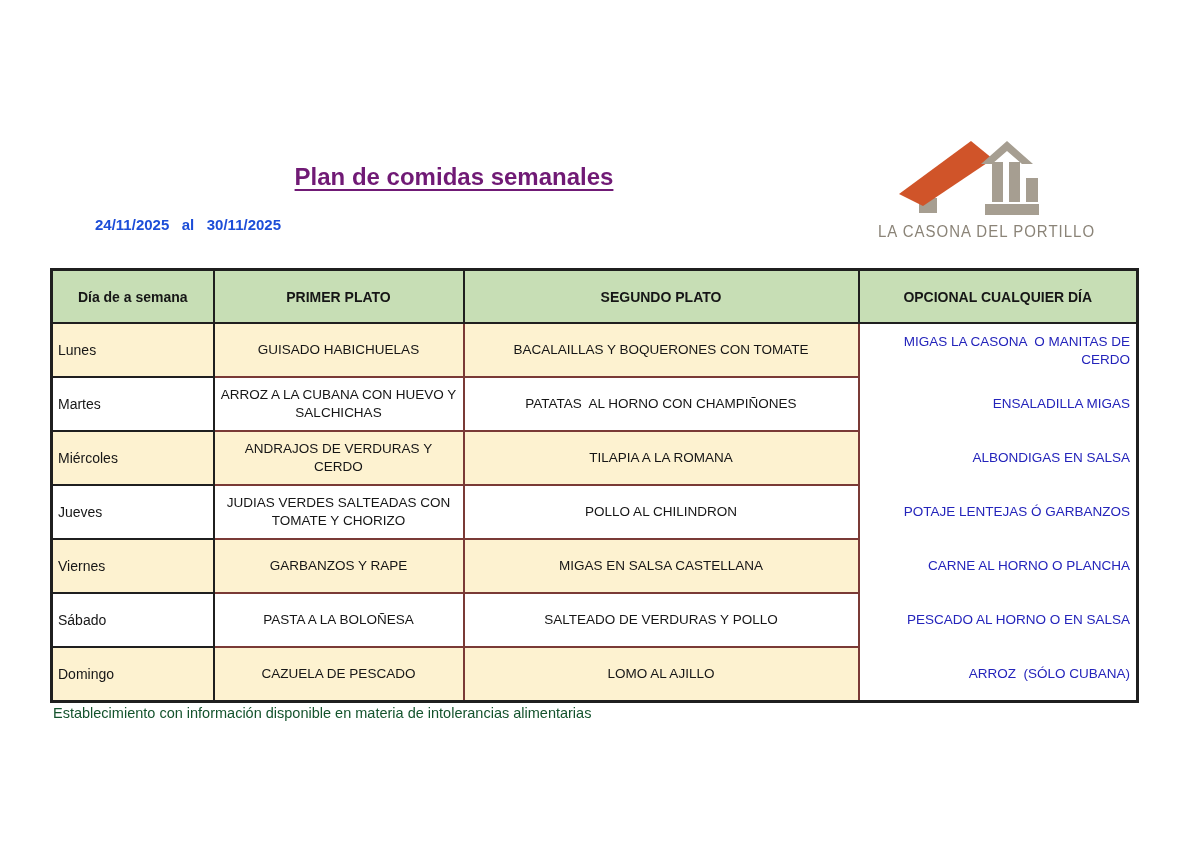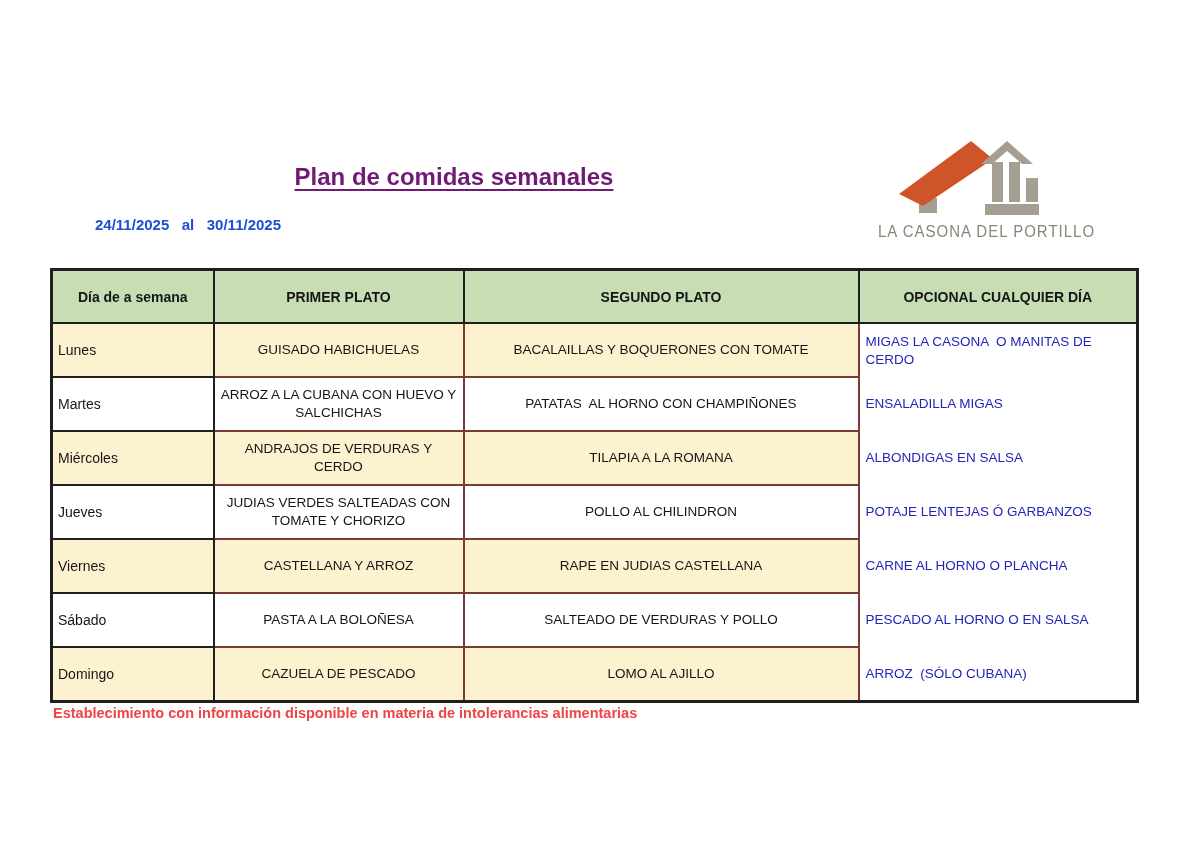--- a/index.html
+++ b/index.html
@@ -49,28 +49,28 @@
   .menu td.day{
     border:2px solid var(--border-dark);
     font-weight:normal; font-size:14px; text-align:left; padding-left:5px;
   }
   .menu td.dish{
     border:2px solid var(--border-maroon);
     text-align:center; white-space:pre-wrap;
   }
   .menu td.opc{
     border:none; border-left:2px solid var(--border-maroon);
-    color:var(--opc-text); text-align:left; background:#ffffff; white-space:pre-wrap;
+    color:var(--opc-text); text-align:right; background:#ffffff; white-space:pre-wrap;
   }
   .menu tbody tr:nth-child(odd) td.day,
   .menu tbody tr:nth-child(odd) td.dish{background:var(--row-alt-bg);}
   .menu tbody tr:nth-child(even) td.day,
   .menu tbody tr:nth-child(even) td.dish{background:#ffffff;}
 
-  .footer-line{position:absolute; left:53px; font-size:14.5px; font-weight:bold; color:#ef4444;}
+  .footer-line{position:absolute; left:53px; font-size:14.5px; font-weight:normal; color:#14532d;}
   .footer-line.l1{top:705px;}
   .footer-line.l2{top:733px;}
 </style>
 </head>
 <body>
 
 <div class="page">
 
   <h1 class="doc-title">Plan de comidas semanales</h1>
 
@@ -124,22 +124,22 @@
         <td class="opc">ALBONDIGAS EN SALSA</td>
       </tr>
       <tr>
         <td class="day">Jueves</td>
         <td class="dish">JUDIAS VERDES SALTEADAS CON TOMATE Y CHORIZO</td>
         <td class="dish">POLLO AL CHILINDRON</td>
         <td class="opc">POTAJE LENTEJAS Ó GARBANZOS</td>
       </tr>
       <tr>
         <td class="day">Viernes</td>
-        <td class="dish">CASTELLANA Y ARROZ</td>
-        <td class="dish">RAPE EN JUDIAS CASTELLANA</td>
+        <td class="dish">GARBANZOS Y RAPE</td>
+        <td class="dish">MIGAS EN SALSA CASTELLANA</td>
         <td class="opc">CARNE AL HORNO O PLANCHA</td>
       </tr>
       <tr>
         <td class="day">Sábado</td>
         <td class="dish">PASTA A LA BOLOÑESA</td>
         <td class="dish">SALTEADO DE VERDURAS Y POLLO</td>
         <td class="opc">PESCADO AL HORNO O EN SALSA</td>
       </tr>
       <tr>
         <td class="day">Domingo</td>

